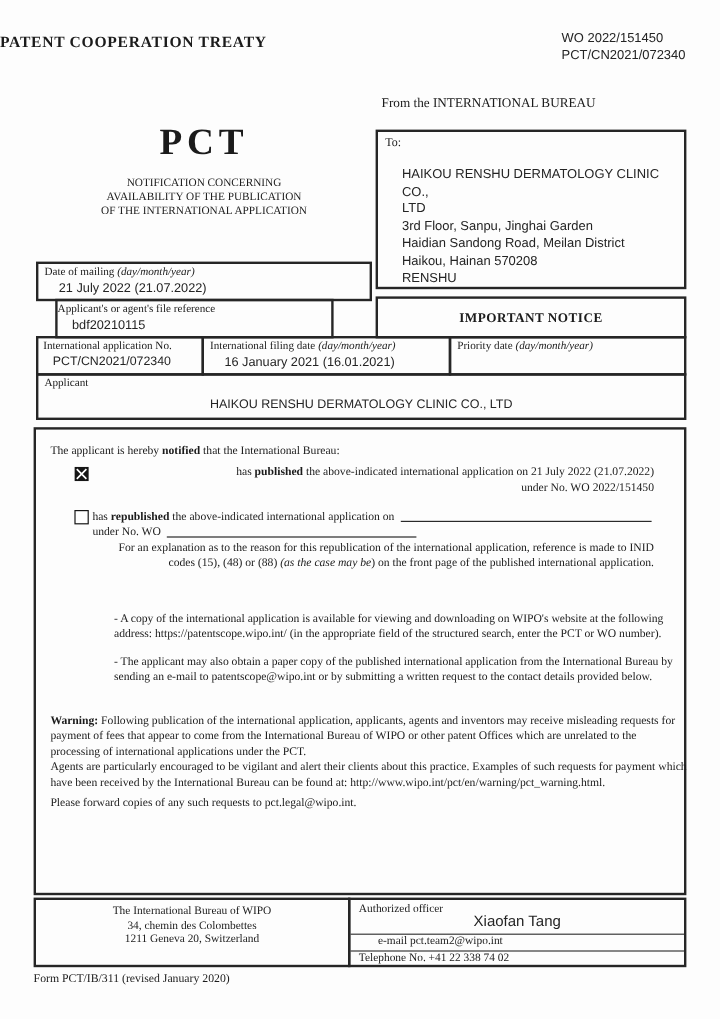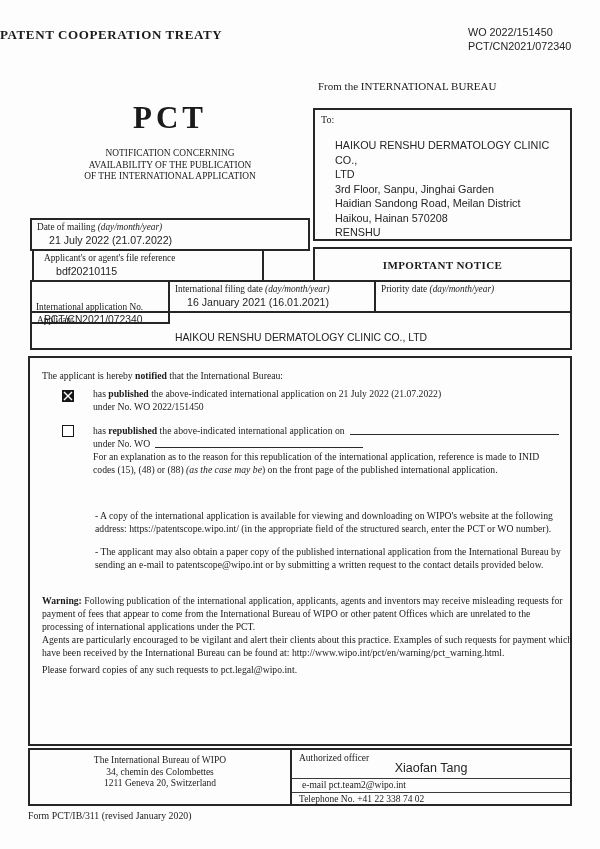--- a/index.html
+++ b/index.html
@@ -26,37 +26,37 @@
     font-size:9.4px;line-height:11.5px;}
 
   
   .to-box{left:313px;top:108px;width:259px;height:133px;}
   .to-label{position:absolute;top:4px;left:6px;font-size:10px;}
   .addr{position:absolute;top:28px;left:20px;width:230px;
     font-family:"Liberation Sans",sans-serif;font-size:10.8px;line-height:14.5px;color:#242424;}
 
   
   .f-date{left:30px;top:218px;width:280px;height:33px;padding:2px 5px;}
-  .f-ref{left:32px;top:249px;width:232px;height:33px;padding:2px 10px;}
+  .f-ref{left:46px;top:249px;width:232px;height:33px;padding:2px 0;}
   .f-notice{left:313px;top:247px;width:259px;height:35px;display:flex;align-items:center;justify-content:center;}
-  .f-appno{left:30px;top:280px;width:140px;height:33px;padding:20px 4px;}
+  .f-appno{left:30px;top:280px;width:140px;height:33px;padding:2px 4px;}
   .f-fdate{left:168px;top:280px;width:208px;height:33px;padding:2px 5px;}
   .f-prio{left:374px;top:280px;width:198px;height:33px;padding:2px 5px;}
   .f-applicant{left:30px;top:311px;width:542px;height:39px;padding:2px 5px;}
   .f-val{margin:1px 0 0 12px;}
   .important{font-size:11px;font-weight:bold;letter-spacing:.4px;}
   .applicant-val{text-align:center;margin-top:6px;font-size:10.4px;}
 
   
   .main-box{left:28px;top:356px;width:544px;height:390px;}
   .main-box p{margin:6px;}
   .bodytext{font-size:9.7px;line-height:13px;color:#1b1b1b;}
   .intro{position:absolute;top:5px;left:6px;width:520px;}
   .chk-item{position:absolute;left:32px;display:flex;align-items:flex-start;}
-  .chk-item .txt{margin-left:19px;width:468px;}
+  .chk-item .txt{margin-left:3px;width:468px;text-align:right;}
   .item-pub{top:29px;}
   .item-repub{top:66px;}
   .cb-empty{display:inline-block;width:10px;height:10px;border:1.6px solid #161616;background:#fff;margin-top:1px;flex:0 0 auto;}
   .cb-checked{display:inline-block;margin-top:1px;flex:0 0 auto;}
   .blankline{display:flex;}
   .blank{flex:1;border-bottom:1px solid #2a2a2a;margin:0 2px 2px 5px;}
   .blank.fixed{flex:0 0 auto;width:208px;}
   .para-ind{position:absolute;left:59px;width:474px;}
   .p-copy1{top:145px;}
   .p-copy2{top:181px;}
@@ -67,21 +67,21 @@
   b{font-weight:bold;}
 
   
   .ft-left{left:28px;top:748px;width:264px;height:58px;text-align:center;
     font-size:9.5px;line-height:11.5px;padding-top:5px;}
   .ft-right{left:290px;top:748px;width:282px;height:58px;}
   .ao-label{position:absolute;top:3px;left:7px;font-size:9.5px;}
   .ao-name{position:absolute;top:11px;left:0;right:0;text-align:center;
     font-family:"Liberation Sans",sans-serif;font-size:12.5px;color:#242424;}
   .ao-email{position:absolute;left:0;right:0;top:28px;height:13px;border-top:1px solid #3a3a3a;
-    font-size:9.5px;padding:1px 0 0 10px;}
+    font-size:9.5px;padding:1px 0 0 23px;}
   .ao-tel{position:absolute;left:0;right:0;top:42px;height:12px;border-top:1px solid #3a3a3a;
     font-size:9.5px;padding:1px 0 17px 7px;}
   .form-line{position:absolute;top:810px;left:28px;font-size:9.8px;}
 </style>
 </head>
 <body>
 
 <div class="page">
 
   <div class="hdr-title">PATENT COOPERATION TREATY</div>

